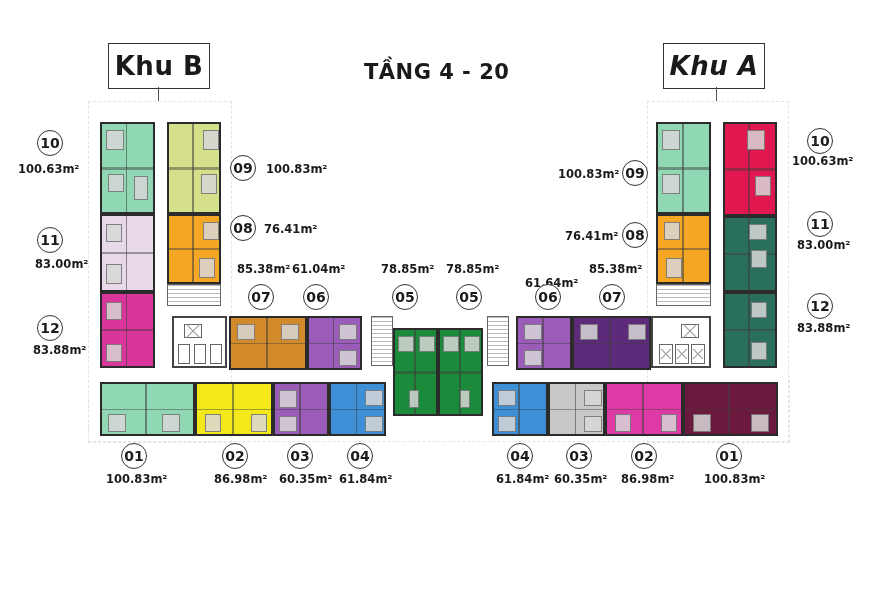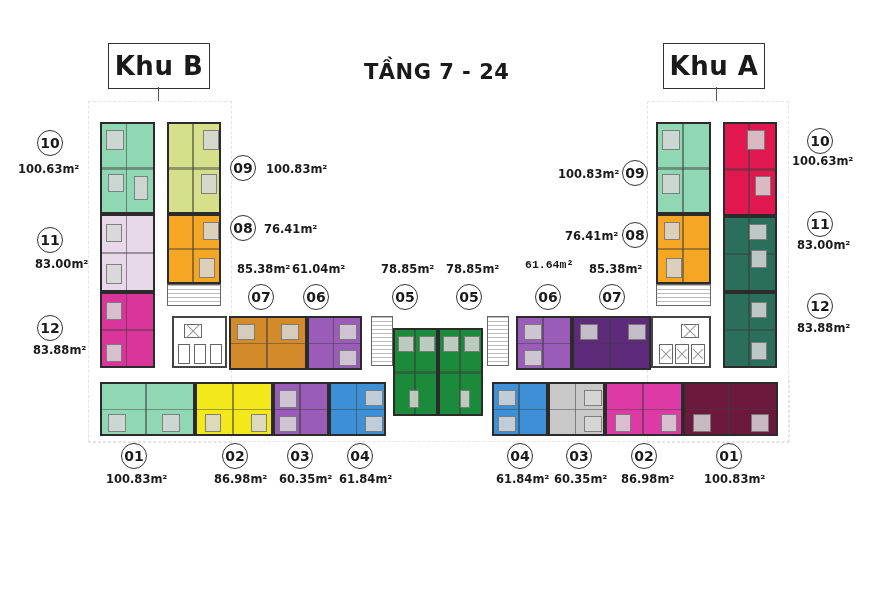--- a/index.html
+++ b/index.html
@@ -27,25 +27,25 @@
   .core .cell.x::before, .core .cell.x::after { content:""; position:absolute; left:50%; top:50%;
       width:120%; height:1px; background:#999; transform-origin:center; }
   .core .cell.x::before { transform:translate(-50%,-50%) rotate(45deg); }
   .core .cell.x::after { transform:translate(-50%,-50%) rotate(-45deg); }
   .stair { position:absolute; box-sizing:border-box; border:1.5px solid #666;
      background:repeating-linear-gradient(0deg, #fff 0 3px, #bbb 3px 4px); }
 </style>
 </head>
 <body>
 
-<div class="title" style="left:364px; top:60px;">TẦNG 7 - 24</div>
+<div class="title" style="left:364px; top:60px;">TẦNG 4 - 20</div>
 
 <div class="zone-box" style="left:108px; top:43px; width:100px; height:44px;">Khu B</div>
 <div class="zone-line" style="left:158px; top:87px; height:14px;"></div>
-<div class="zone-box" style="left:663px; top:43px; width:100px; height:44px;">Khu A</div>
+<div class="zone-box" style="left:663px; top:43px; width:100px; height:44px;font-style:italic;">Khu A</div>
 <div class="zone-line" style="left:716px; top:87px; height:14px;"></div>
 
 <div class="frame" style="left:88px; top:101px; width:142px; height:340px;"></div>
 <div class="frame" style="left:647px; top:101px; width:140px; height:340px;"></div>
 <div class="frame" style="left:88px; top:380px; width:700px; height:61px; border-top:none;"></div>
 
 <div class="unit" style="left:100px; top:122px; width:55px; height:92px; background:#8fd8b3;">
   <div class="room" style="left:4px; top:6px; width:16px; height:18px;"></div>
   <div class="room" style="left:6px; top:50px; width:14px; height:16px;"></div>
   <div class="room" style="left:32px; top:52px; width:12px; height:22px;"></div>
@@ -207,21 +207,21 @@
 <div class="area" style="left:565px; top:229px;">76.41m²</div>
 <div class="circ" style="left:622px; top:222px;">08</div>
 
 <div class="circ" style="left:807px; top:128px;">10</div>
 <div class="area" style="left:792px; top:154px;">100.63m²</div>
 <div class="circ" style="left:807px; top:211px;">11</div>
 <div class="area" style="left:797px; top:238px;">83.00m²</div>
 <div class="circ" style="left:807px; top:293px;">12</div>
 <div class="area" style="left:797px; top:321px;">83.88m²</div>
 
-<div class="area" style="left:525px; top:258px;font-family:Liberation Mono, monospace;">61.64m²</div>
+<div class="area" style="left:525px; top:276px;">61.64m²</div>
 <div class="area" style="left:589px; top:262px;">85.38m²</div>
 <div class="circ" style="left:535px; top:284px;">06</div>
 <div class="circ" style="left:599px; top:284px;">07</div>
 
 <div class="circ" style="left:507px; top:443px;">04</div>
 <div class="area" style="left:496px; top:472px;">61.84m²</div>
 <div class="circ" style="left:566px; top:443px;">03</div>
 <div class="area" style="left:554px; top:472px;">60.35m²</div>
 <div class="circ" style="left:631px; top:443px;">02</div>
 <div class="area" style="left:621px; top:472px;">86.98m²</div>

